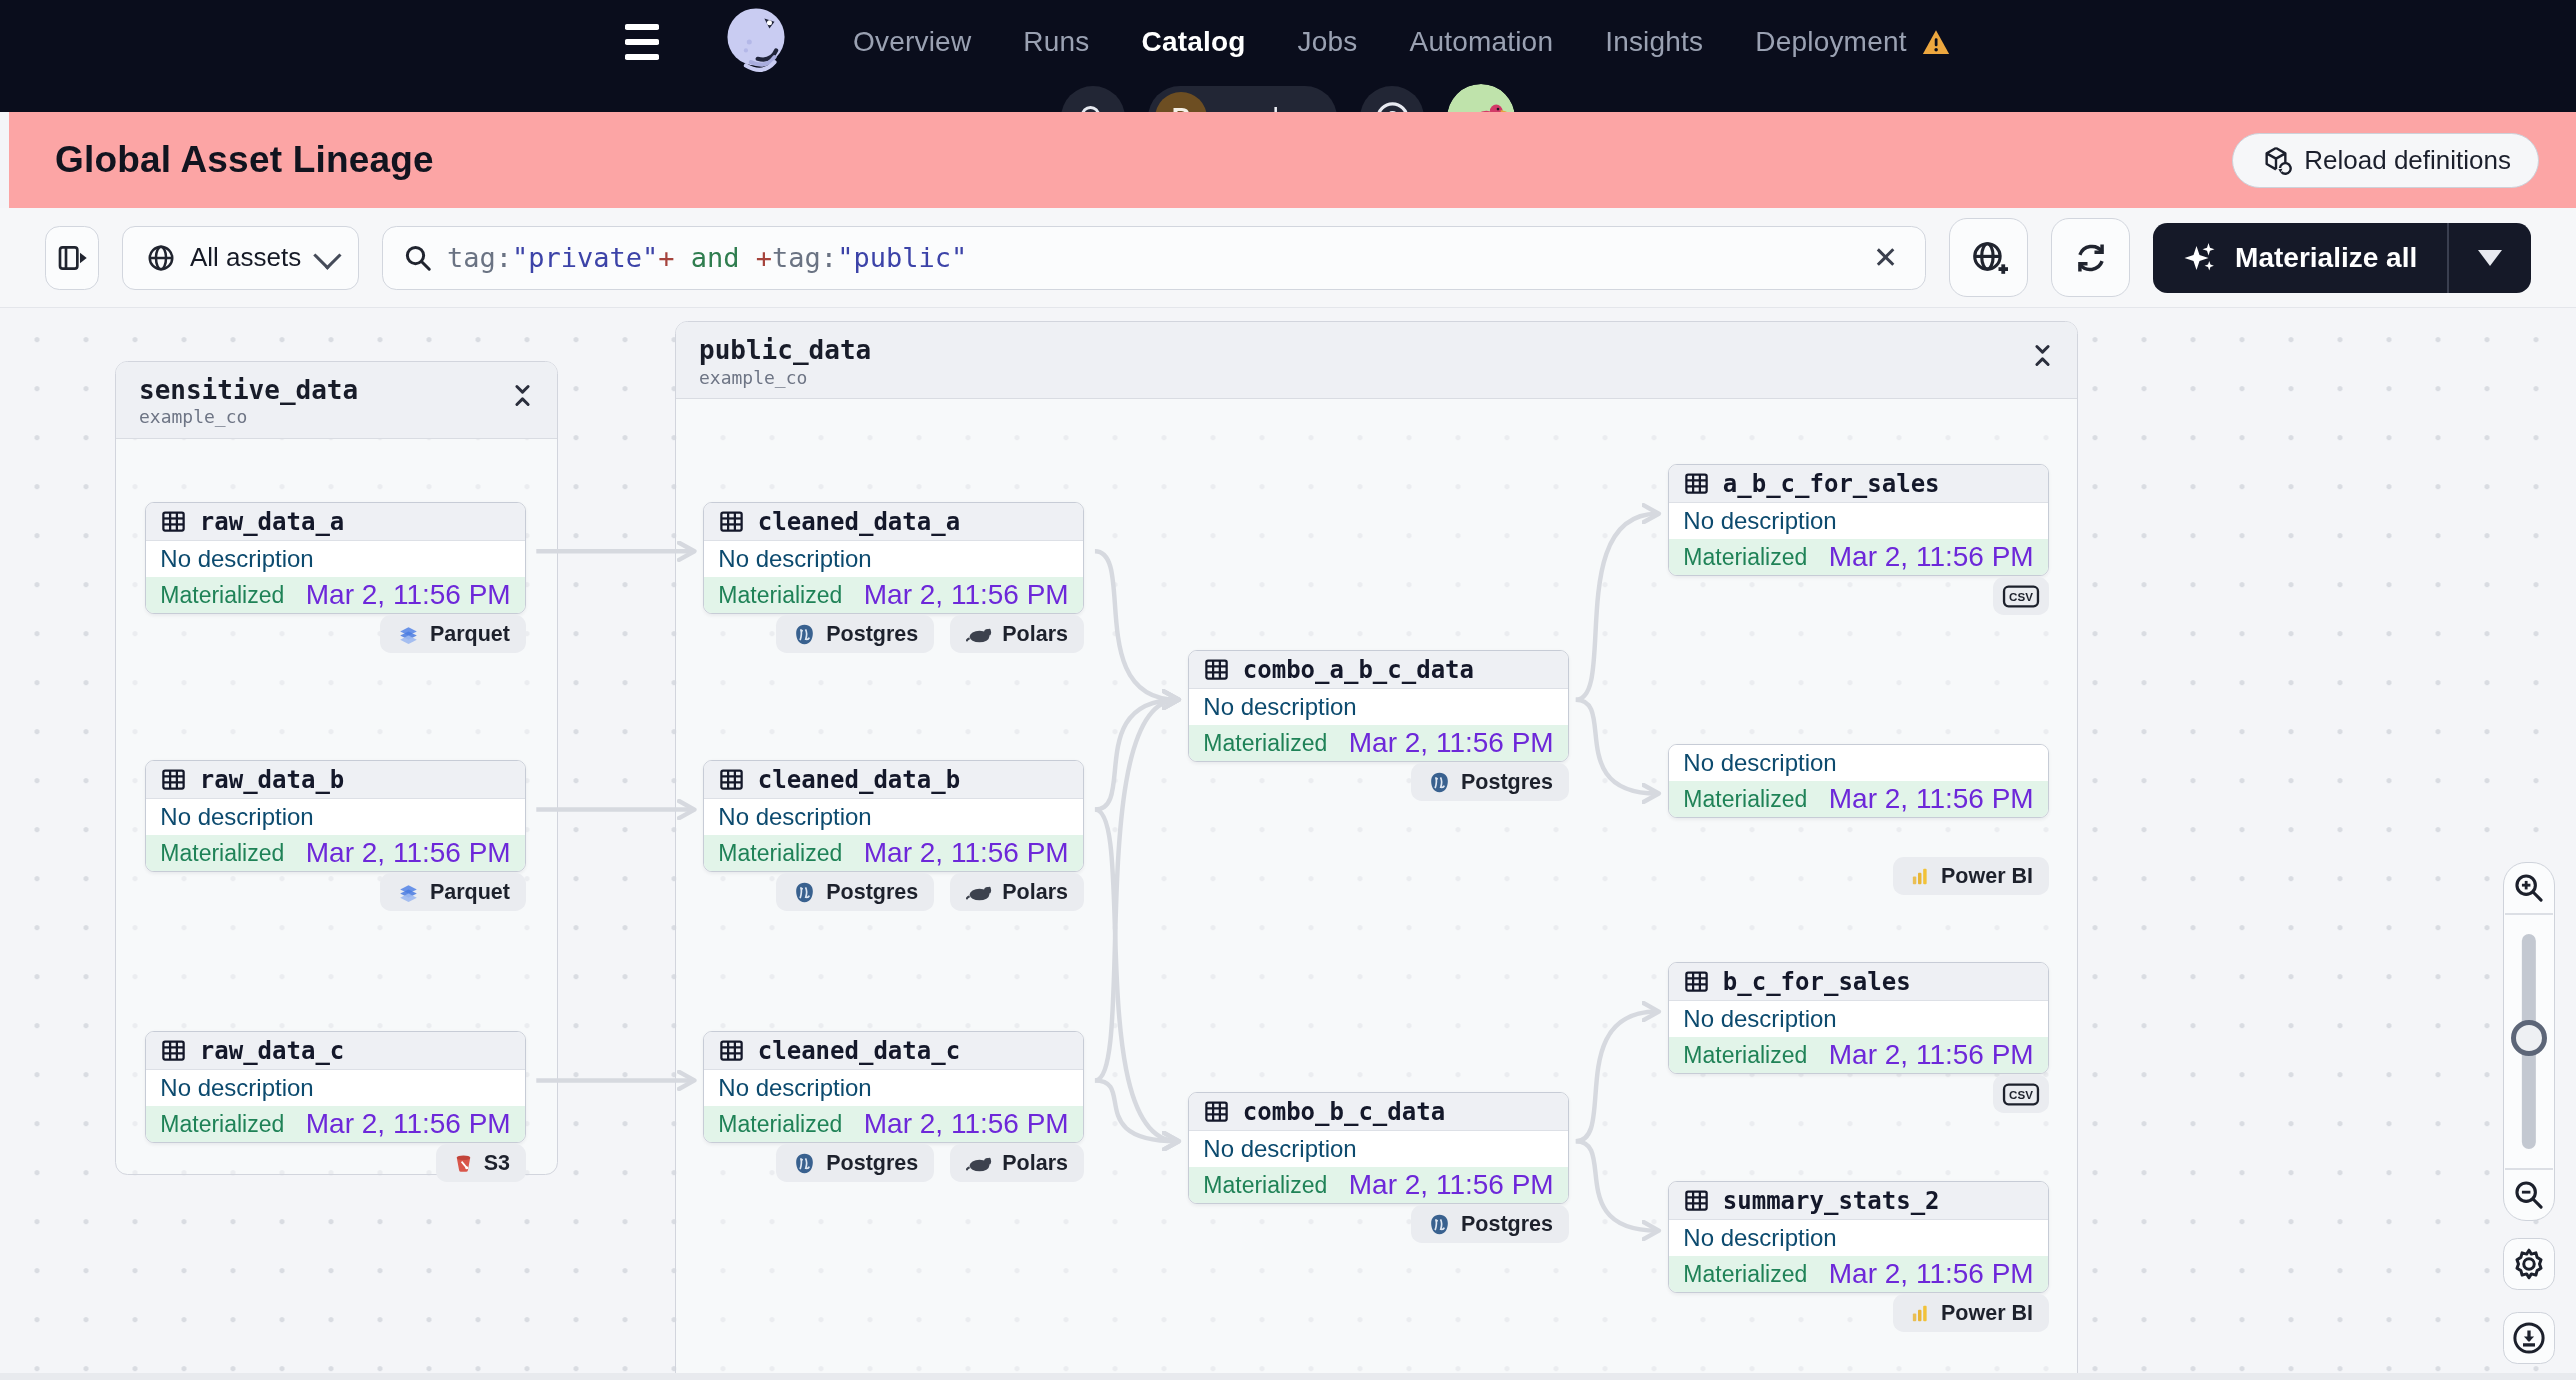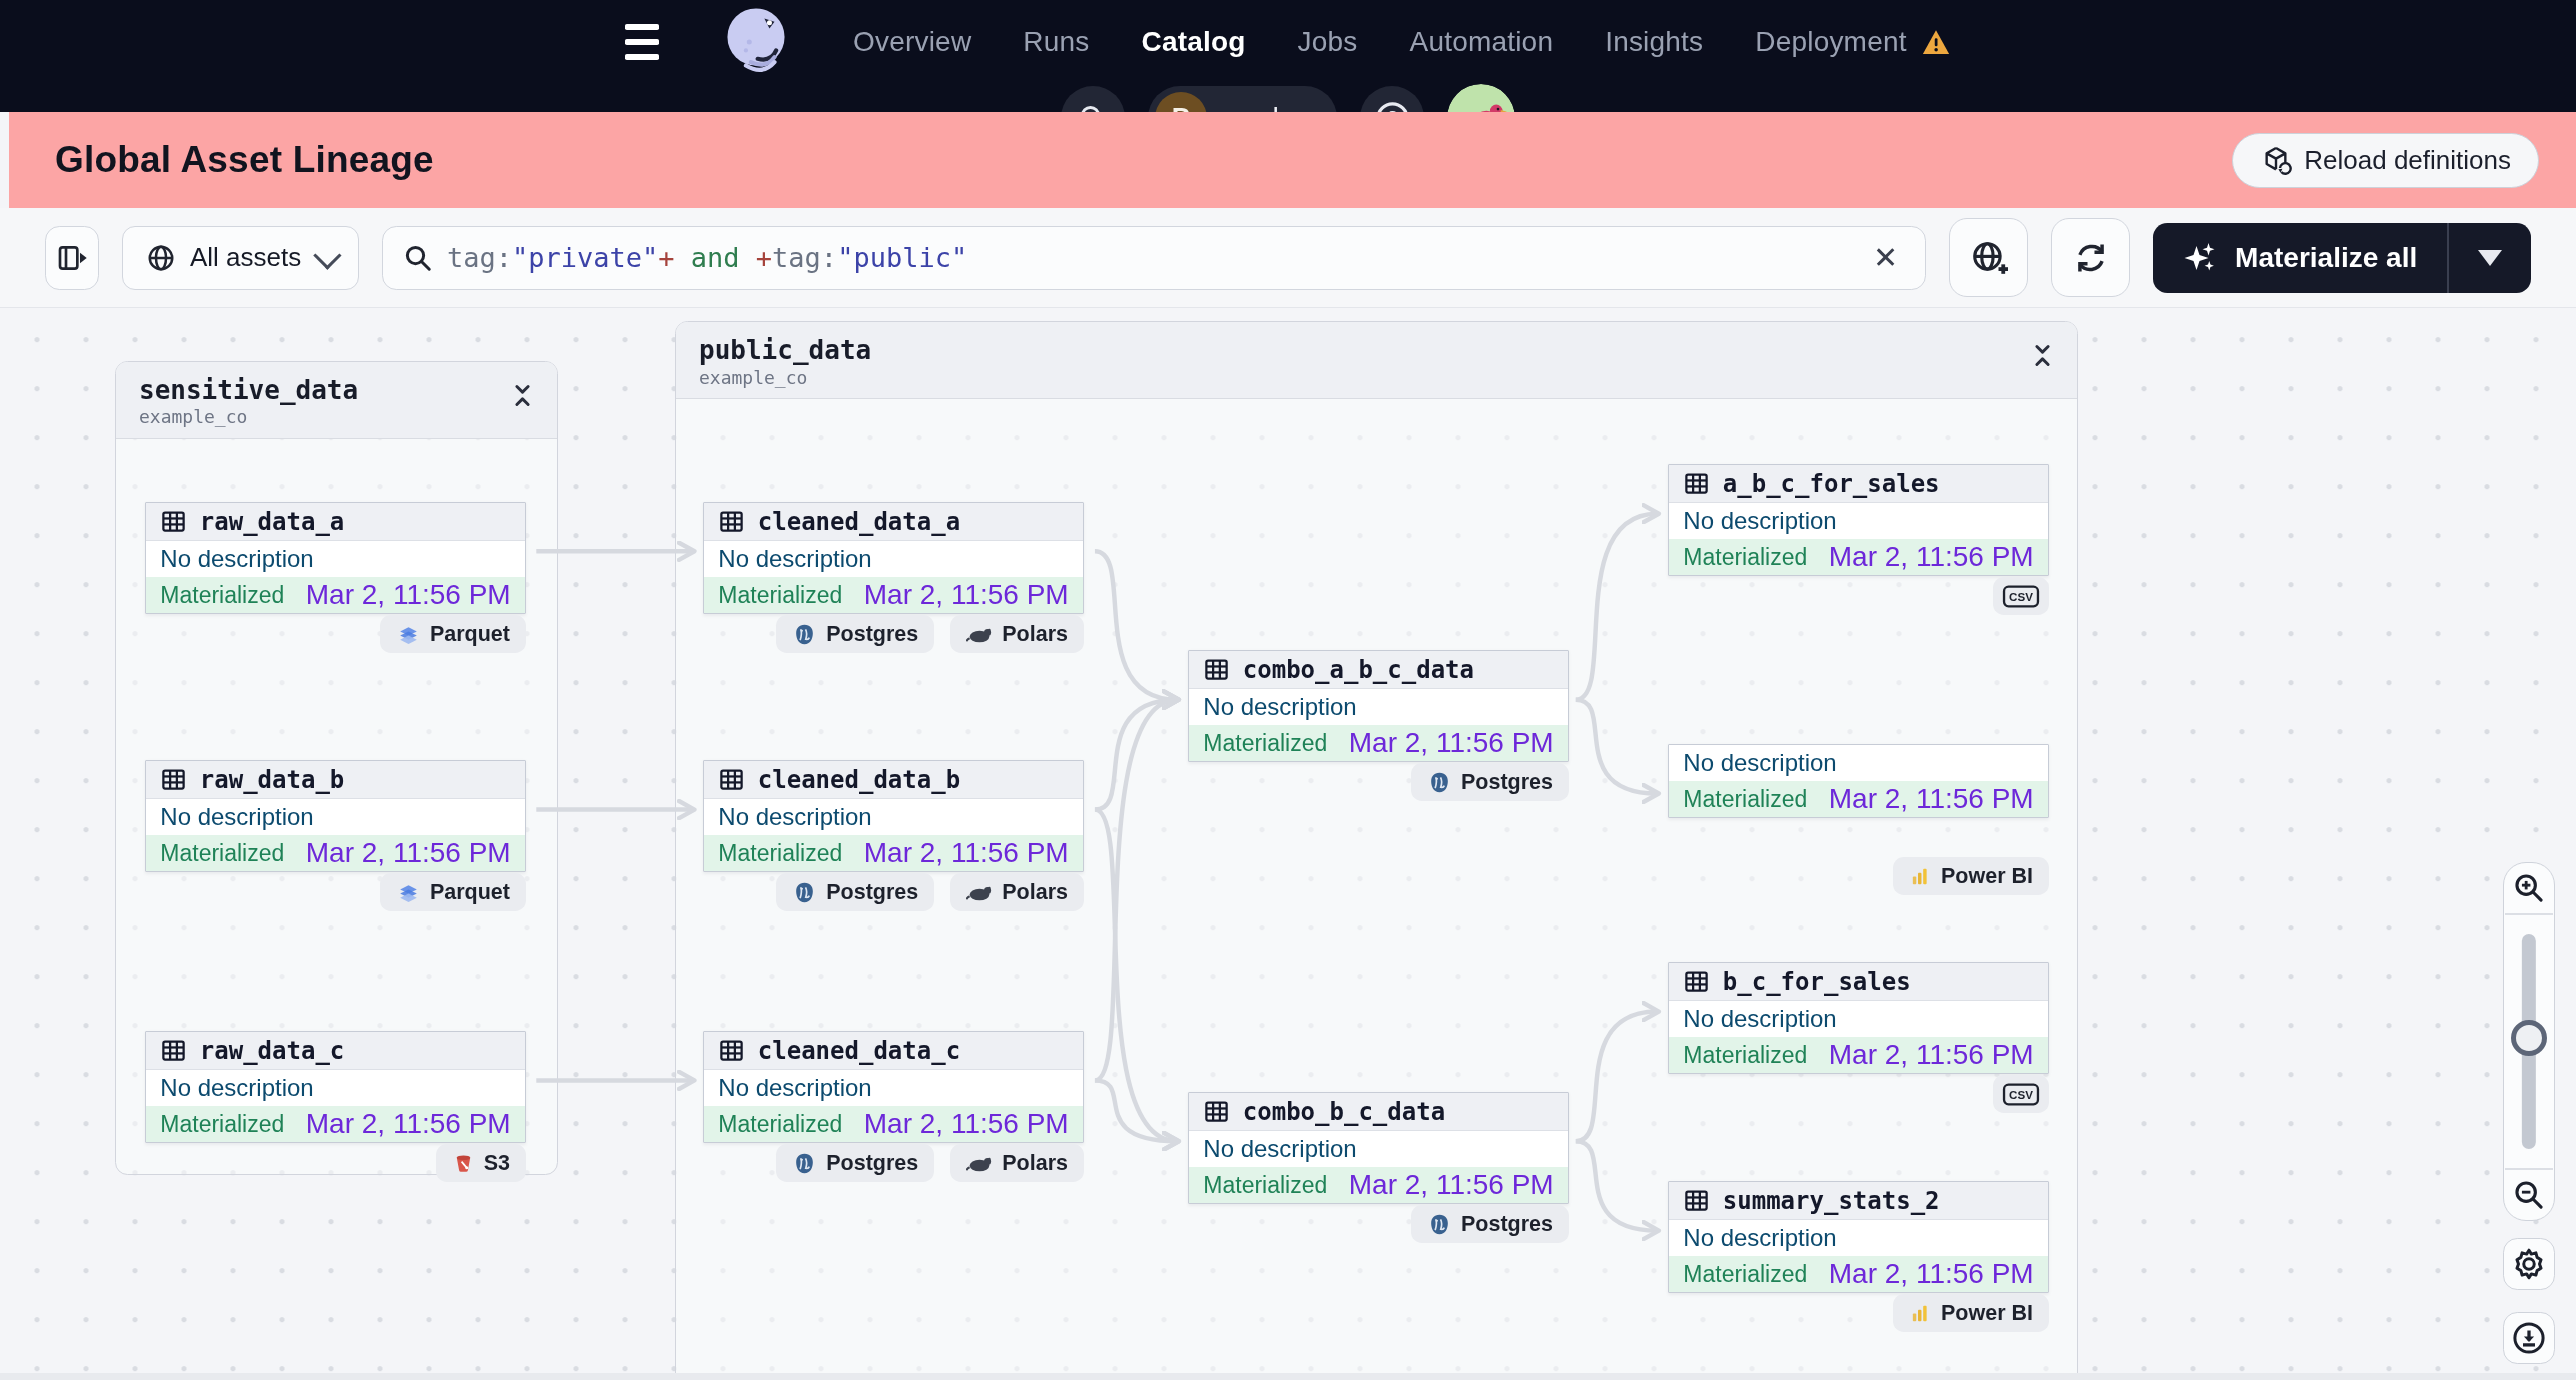--- a/index.html
+++ b/index.html
@@ -53,21 +53,21 @@
            background-image:radial-gradient(circle, #d9dce2 2.3px, transparent 2.4px); background-size:49px 49px; background-position:12.5px 7.2px; }
   .group-box { position:absolute; border:1.8px solid #d2d5dd; border-radius:12.5px; background:rgba(250,251,252,.55); }
   .group-header { background:#eef0f4; border-bottom:1.8px solid #d9dce2; border-radius:10.7px 10.7px 0 0;
                   padding:12.5px 23px 10.7px 23px; display:flex; justify-content:space-between; align-items:flex-start; }
   .group-name { font-family:"DejaVu Sans Mono", monospace; font-weight:700; font-size:26px; color:#181c29; }
   .group-sub  { font-family:"DejaVu Sans Mono", monospace; font-size:18px; color:#6e7585; margin-top:1.8px; }
   .collapse-ic { margin-top:7.2px; cursor:pointer; }
 
   #edges { position:absolute; left:0; top:0; width:2576px; height:1072px; pointer-events:none; }
 
-  .asset-node { position:absolute; width:381px; border:1.8px solid #c7ccd6; border-radius:1px; background:#ffffff;
+  .asset-node { position:absolute; width:381px; border:1.8px solid #c7ccd6; border-radius:9px; background:#ffffff;
                 box-shadow:0 1.8px 3.6px rgba(20,24,40,.06); cursor:pointer; overflow:hidden; }
   .node-header { background:#eef0f4; border-bottom:1.8px solid #dde0e6; display:flex; align-items:center; gap:12.5px; padding:7.2px 14.3px; height:38px; }
   .node-name { font-family:"DejaVu Sans Mono", monospace; font-weight:700; font-size:24px; color:#14182a; white-space:nowrap; }
   .node-desc { padding:7.2px 14.3px; height:36px; display:flex; align-items:center; font-size:24px; color:#0c4a6e; background:#ffffff;text-align:center; }
   .node-status { background:#e2f4e9; padding:7.2px 14.3px; height:36px; display:flex; align-items:center; justify-content:space-between; }
   .status-label { font-size:23px; color:#1f8257; }
   .status-time { font-size:28px; color:#6d28d9; }
   .badge-row { position:absolute; display:flex; justify-content:flex-end; gap:16px; width:381px; }
   .badge { height:38px; background:#eaecf0; border-radius:10.7px; display:flex; align-items:center; gap:9px; padding:0 16px; font-size:21.5px; font-weight:700; color:#1d212c; }
 

